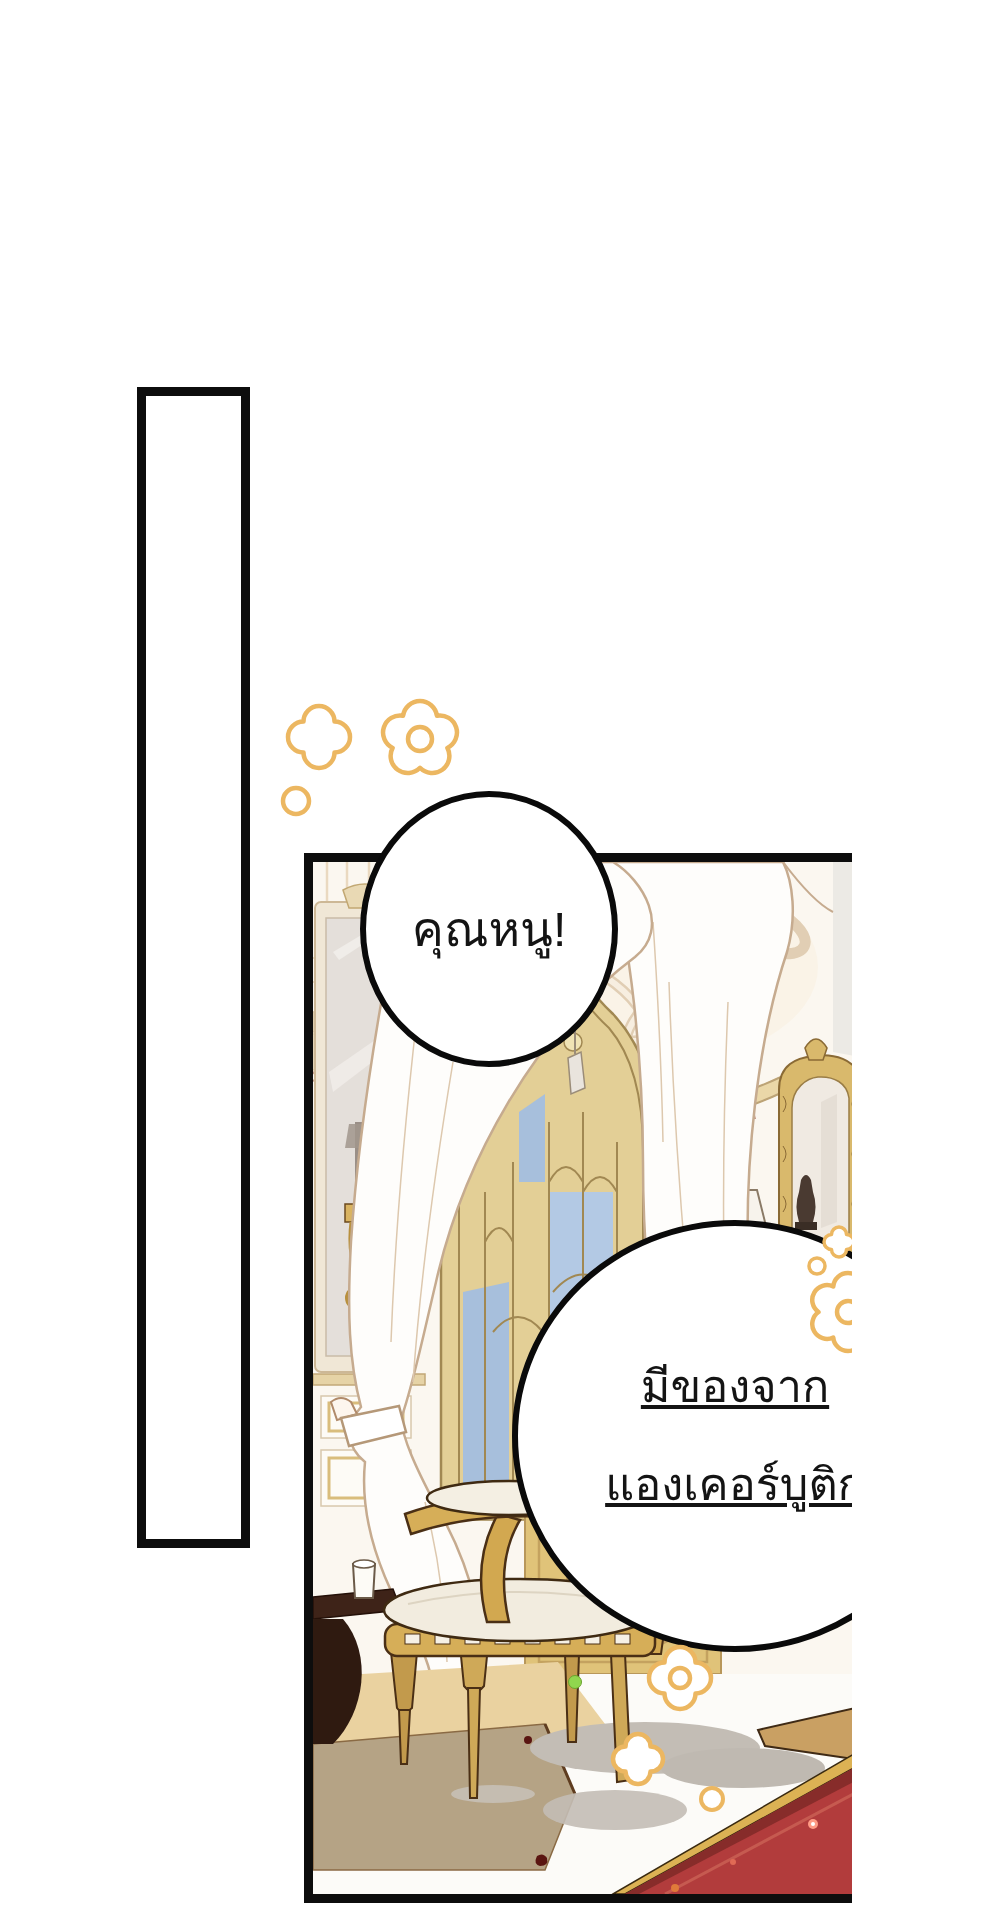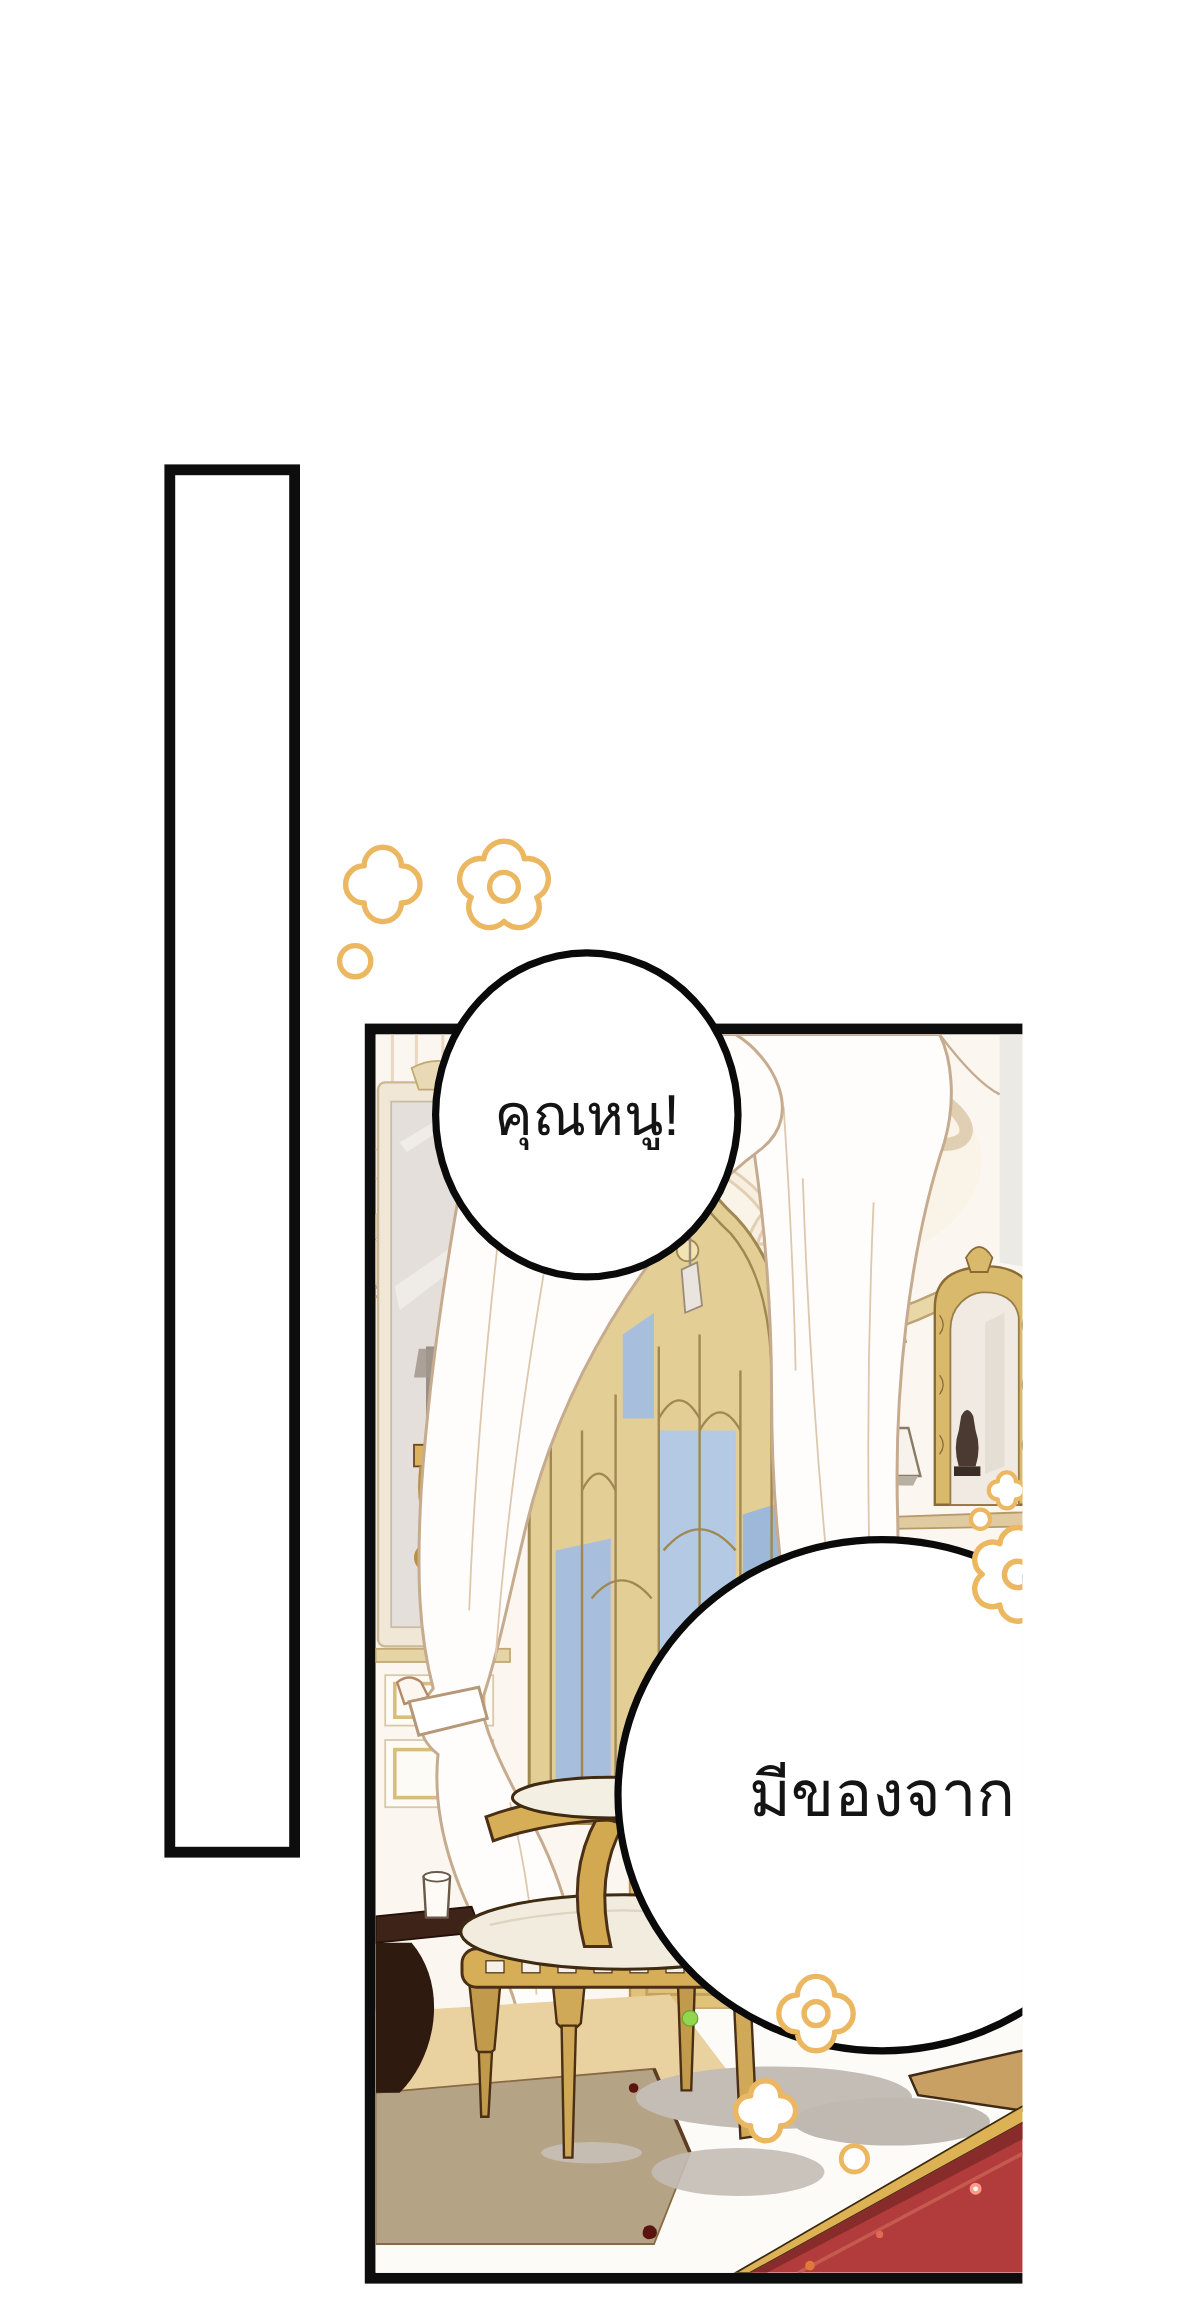--- a/index.html
+++ b/index.html
@@ -15,21 +15,21 @@
     position:absolute;left:304px;top:853px;width:566px;height:1050px;
     border:9px solid #0d0d0d;background:#fbf7f0;box-sizing:border-box;z-index:2;
   }
   .panel svg{display:block;}
   .bubble{
     position:absolute;background:#ffffff;border:6px solid #0a0a0a;border-radius:50%;
     display:flex;align-items:center;justify-content:center;z-index:10;box-sizing:border-box;
     color:#141414;text-align:center;
   }
   .bubble-exclaim{left:360px;top:791px;width:258px;height:276px;font-size:48px;}
-  .bubble-delivery{left:512px;top:1280px;width:446px;height:432px;font-size:53px;}
+  .bubble-delivery{left:512px;top:1220px;width:446px;height:432px;font-size:45px;text-decoration:underline;}
   .bubble-delivery .lines{display:flex;flex-direction:column;line-height:98px;}
   .sparkle-overlay{position:absolute;left:0;top:0;width:1000px;height:1923px;z-index:20;pointer-events:none;}
 </style>
 </head>
 <body>
 
 <div class="page">
 
   <div class="tall-rect"></div>
 
@@ -300,20 +300,21 @@
     </svg>
   </div>
 
   <div class="bubble bubble-exclaim">
     <span>คุณหนู!</span>
   </div>
 
   <div class="bubble bubble-delivery">
     <div class="lines">
       <span>มีของจาก</span>
+      <span>แองเคอร์บูติก</span>
     </div>
   </div>
 
   <svg class="sparkle-overlay" viewBox="0 0 1000 1923">
       <g transform="translate(319,737)">
         <path d="M-15.50,-15.50 A15.50,15.50 0 0 1 15.50,-15.50 A15.50,15.50 0 0 1 15.50,15.50 A15.50,15.50 0 0 1 -15.50,15.50 A15.50,15.50 0 0 1 -15.50,-15.50 Z" fill="#ffffff" stroke="#ECB761" stroke-width="4.5" stroke-linejoin="round"></path>
       </g>
       <g transform="translate(420,739)">
         <path d="M-16.93,-23.30 A17.10,17.10 0 0 1 16.93,-23.30 A17.10,17.10 0 0 1 27.39,8.90 A17.10,17.10 0 0 1 0.00,28.80 A17.10,17.10 0 0 1 -27.39,8.90 A17.10,17.10 0 0 1 -16.93,-23.30 Z" fill="#ffffff" stroke="#ECB761" stroke-width="4.5" stroke-linejoin="round"></path>
         <circle r="12" fill="#ffffff" stroke="#ECB761" stroke-width="4.5"></circle>

